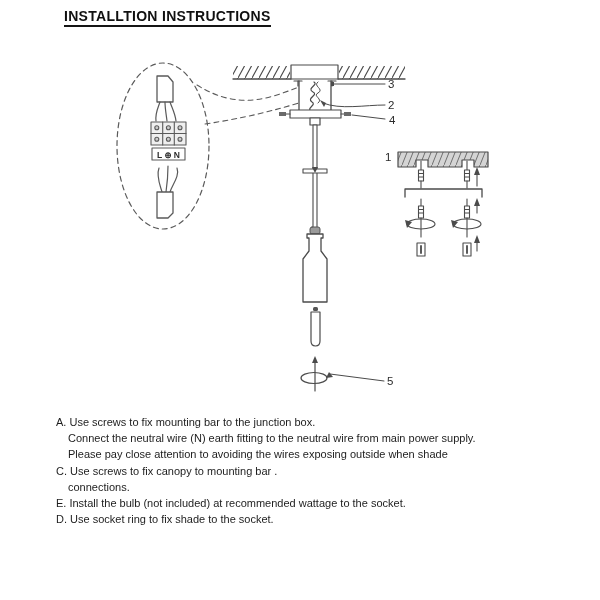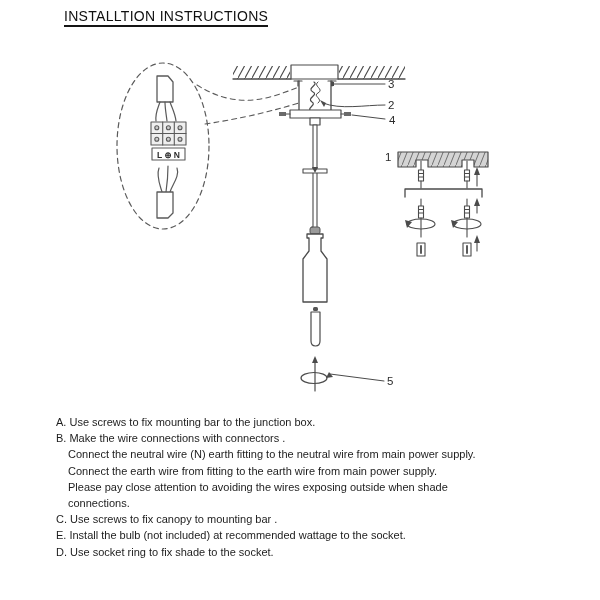--- a/index.html
+++ b/index.html
@@ -2,21 +2,21 @@
 <html><head>
 <meta charset="utf-8">
 <style>
   html,body { margin:0; padding:0; background:#ffffff; }
   .page {
     position:relative; width:600px; height:600px; background:#ffffff;
     font-family:"Liberation Sans", sans-serif; overflow:hidden;
   }
   .title {
     position:absolute; left:64px; top:8px;
-    font-size:14px; font-weight:normal; color:#101010;
+    font-size:14px; font-weight:bold; color:#101010;
     border-bottom:2px solid #151515; padding-bottom:1px; letter-spacing:0.3px;
     white-space:nowrap;
   }
   .diagram { position:absolute; left:0; top:0; }
   .steps {
     position:absolute; left:56px; top:414px; width:530px;
     font-size:11px; line-height:16.2px; color:#1d1d1d;
   }
   .ln { white-space:nowrap; }
   .ln.ind { padding-left:12px; }
@@ -231,23 +231,21 @@
       </g>
       <g stroke-width="1.1">
         <line x1="477" y1="251" x2="477" y2="241"></line>
         <polygon points="474,243 480,243 477,235" fill="#4b4b4b" stroke="none"></polygon>
       </g>
     </g>
   </svg>
 
   <div class="steps">
     <div class="ln">A. Use screws to fix mounting bar to the junction box.</div>
-    <div class="ln">B. Make the wire connections with connectors .</div>
     <div class="ln ind">Connect the neutral wire (N) earth fitting to the neutral wire from main power supply.</div>
-    <div class="ln ind">Connect the earth wire from fitting to the earth wire from main power supply.</div>
     <div class="ln ind">Please pay close attention to avoiding the wires exposing outside when shade</div>
+    <div class="ln">C. Use screws to fix canopy to mounting bar .</div>
     <div class="ln ind">connections.</div>
-    <div class="ln">C. Use screws to fix canopy to mounting bar .</div>
     <div class="ln">E. Install the bulb (not included) at recommended wattage to the socket.</div>
     <div class="ln">D. Use socket ring to fix shade to the socket.</div>
   </div>
 
 </div>
 
 </body></html>

